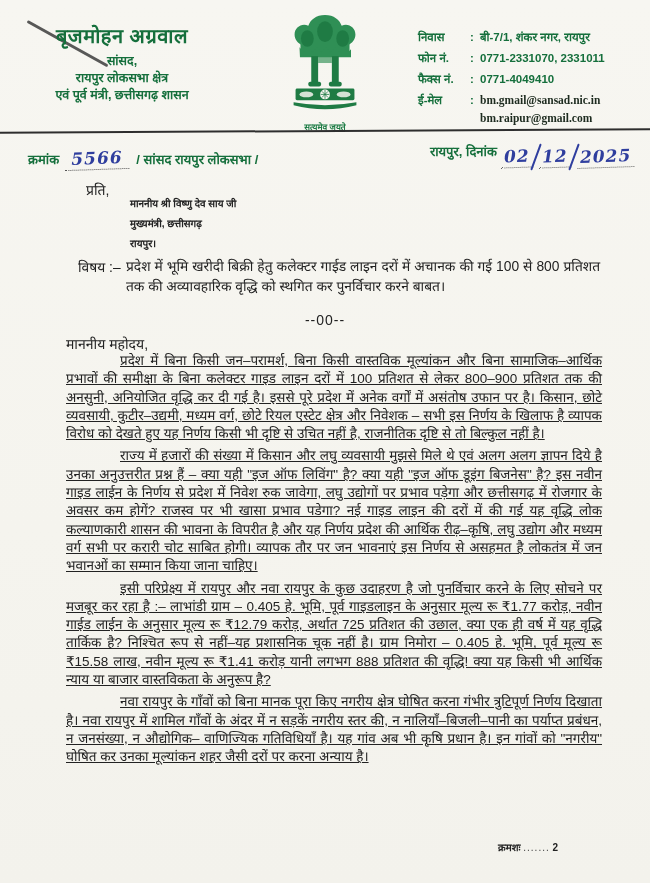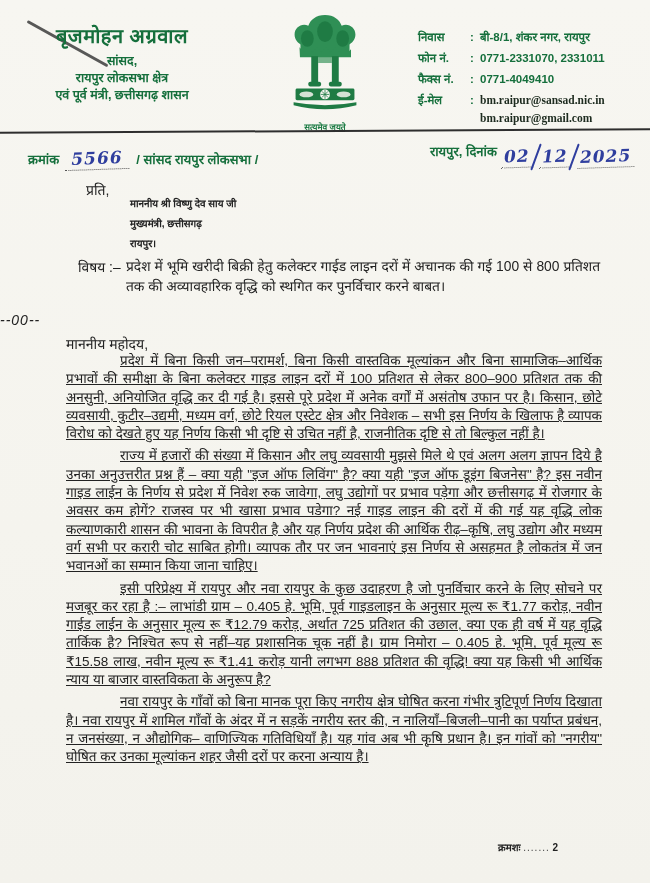--- a/index.html
+++ b/index.html
@@ -67,21 +67,21 @@
 
   
   .to-label { position:absolute; left:86px; top:180px; font-size:14px; }
   .recipient-lines { position:absolute; left:130px; top:194px; font-size:10px; line-height:20px;font-weight:bold; }
 
   
   .subject-block { position:absolute; left:78px; top:257px; width:522px; display:flex; }
   .subject-label { flex:0 0 48px; font-size:13.8px; }
   .subject-text { flex:1; font-size:13.8px; line-height:20px; text-align:justify; }
 
-  .separator { position:absolute; left:0; top:312px; width:650px; font-size:14px; letter-spacing:1px;font-style:italic; }
+  .separator { position:absolute; left:0; top:312px; width:650px; text-align:center; font-size:14px; letter-spacing:1px; }
 
   
   .greeting { position:absolute; left:66px; top:334px; font-size:14px; }
   .letter-body {
     position:absolute; left:66px; top:352px; width:536px;
     font-size:13.5px; line-height:18.3px; text-align:justify;
   }
   .letter-body p { margin:0 0 4px; text-indent:54px;text-decoration:underline; }
 
   .page-footer { position:absolute; left:498px; top:840px; font-size:10px; font-weight:bold; white-space:nowrap; }
@@ -134,36 +134,36 @@
 
         <path d="M8 92 Q40 98 72 92 L72 95 Q40 103 8 95 Z" fill="#1f7b44"></path>
       </svg>
       <div class="emblem-caption">सत्यमेव जयते</div>
     </div>
 
     <div class="contact">
       <div class="contact-row">
         <span class="contact-label">निवास</span>
         <span class="contact-colon">:</span>
-        <span class="contact-value">बी-8/1, शंकर नगर, रायपुर</span>
+        <span class="contact-value">बी-7/1, शंकर नगर, रायपुर</span>
       </div>
       <div class="contact-row">
         <span class="contact-label">फोन नं.</span>
         <span class="contact-colon">:</span>
         <span class="contact-value">0771-2331070, 2331011</span>
       </div>
       <div class="contact-row">
         <span class="contact-label">फैक्स नं.</span>
         <span class="contact-colon">:</span>
         <span class="contact-value">0771-4049410</span>
       </div>
       <div class="contact-row email-value">
         <span class="contact-label">ई-मेल</span>
         <span class="contact-colon">:</span>
-        <span class="contact-value">bm.raipur@sansad.nic.in</span>
+        <span class="contact-value">bm.gmail@sansad.nic.in</span>
       </div>
       <div class="contact-row email-value email2">
         <span class="contact-label"></span>
         <span class="contact-colon"></span>
         <span class="contact-value">bm.raipur@gmail.com</span>
       </div>
     </div>
   </div>
 
   <div class="header-rule"></div>

